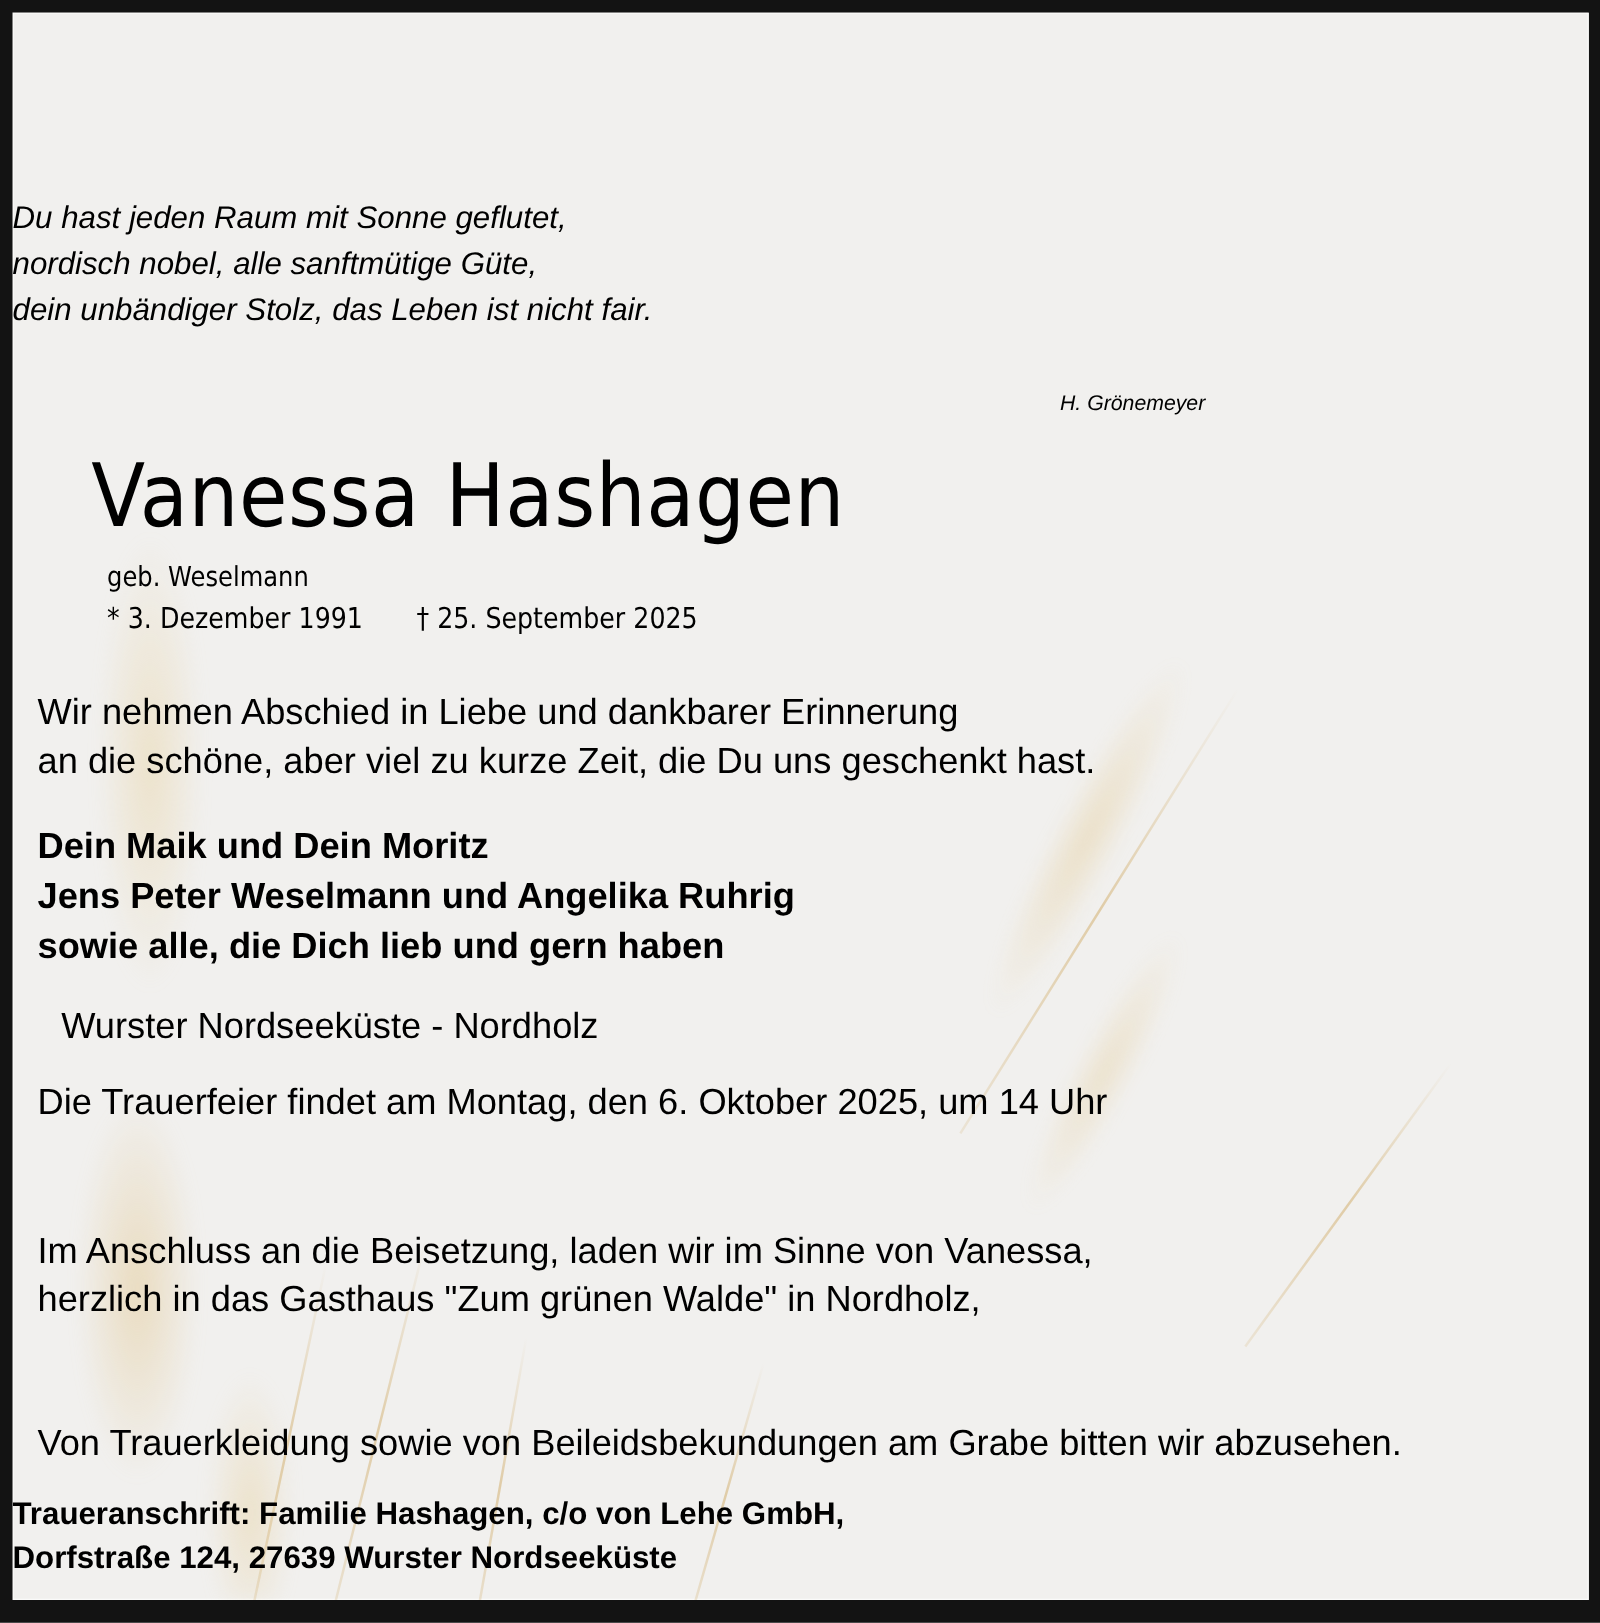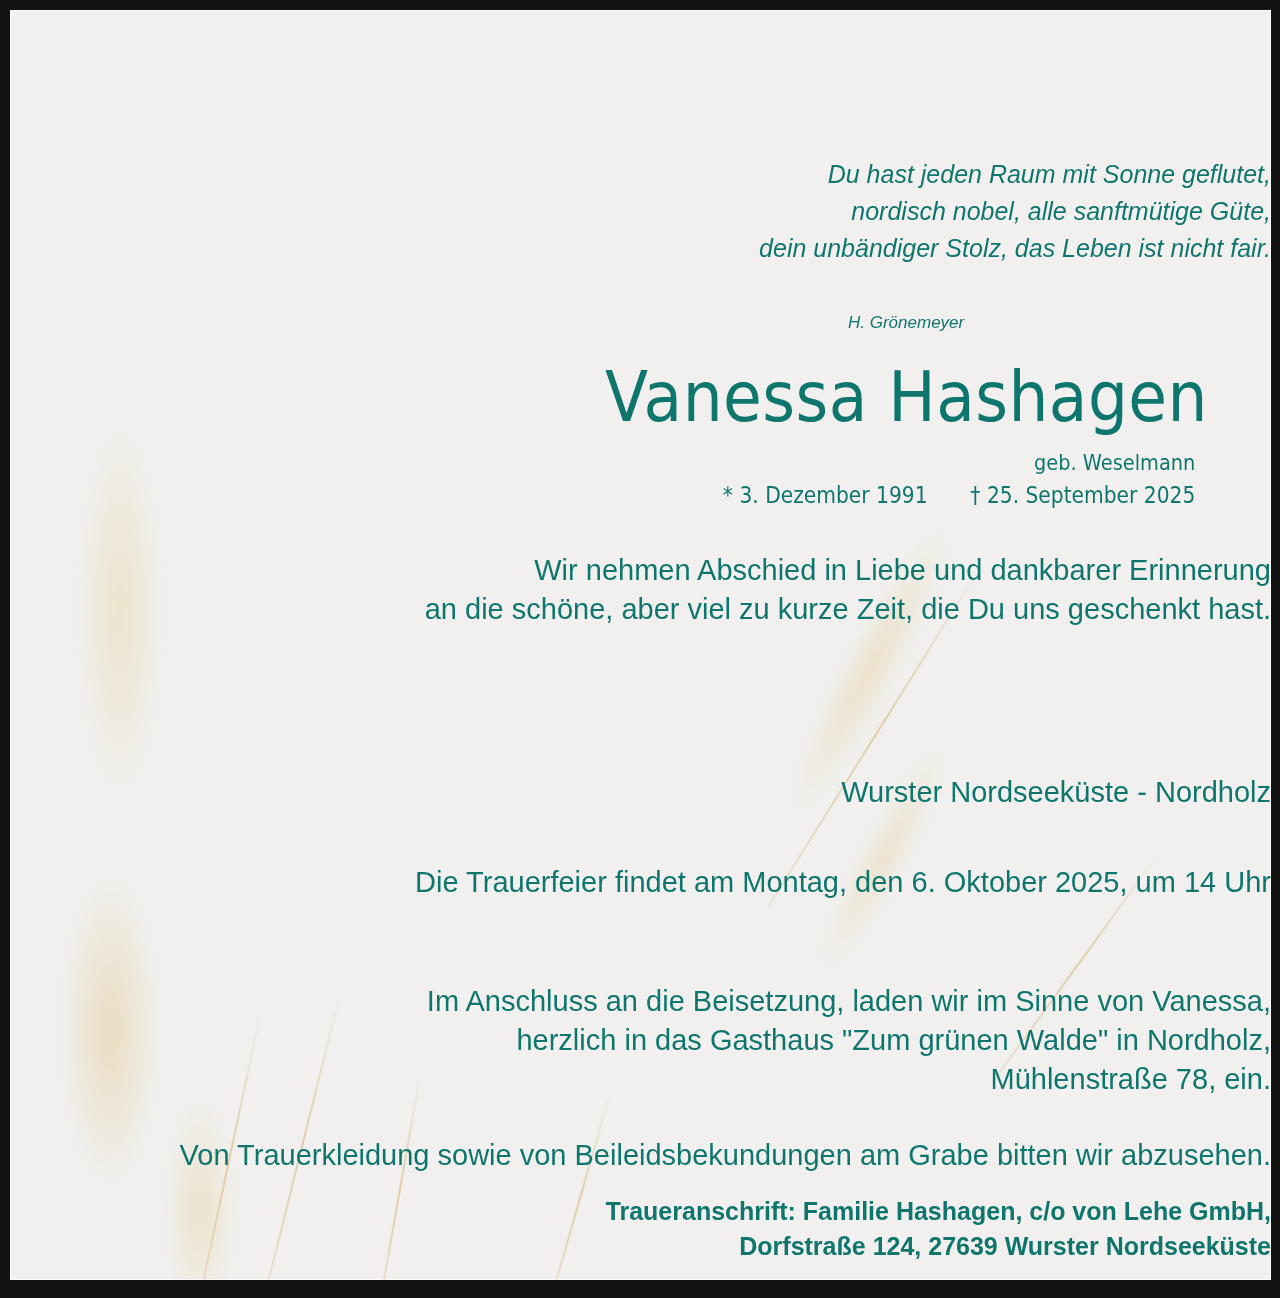--- a/index.html
+++ b/index.html
@@ -55,22 +55,22 @@
     }
     .stalk {
       position: absolute;
       width: 2px;
       background: linear-gradient(to bottom, rgba(210,175,110,0), rgba(210,175,110,0.55), rgba(210,175,110,0.2));
       transform-origin: top left;
     }
     .content {
       position: absolute;
       inset: 0;
-      color: #0f766e;
-      text-align: right;
+      color: #000000;
+      text-align: left;
     }
     .quote {
       position: absolute;
       top: 146px;
       left: 0;
       right: 0;
       font-family: "Liberation Sans", sans-serif;
       font-style: italic;
       font-size: 25px;
       line-height: 37px;
@@ -120,21 +120,21 @@
       left: 0;
       right: 0;
       font-family: "Liberation Sans", sans-serif;
       font-size: 29px;
       line-height: 39px;
       margin-left: 20px;
     }
     .block span { display: block; }
     .farewell { top: 541px; }
     .family { top: 647px; font-weight: bold; line-height: 40px; }
-    .location { top: 763px; padding-left: 19px; }
+    .location { top: 792px; padding-left: 19px; }
     .service { top: 853px; }
     .reception { top: 972px; }
     .no-mourning { top: 1126px; }
     .address {
       position: absolute;
       top: 1184px;
       left: 0;
       right: 0;
       font-family: "Liberation Sans", sans-serif;
       font-size: 25px;
@@ -175,31 +175,35 @@
       <span class="gap"></span>
       <span>†</span>
       <span>25. September 2025</span>
     </div>
 
     <div class="block farewell">
       <span>Wir nehmen Abschied in Liebe und dankbarer Erinnerung</span>
       <span>an die schöne, aber viel zu kurze Zeit, die Du uns geschenkt hast.</span>
     </div>
 
+    <div class="block family">
+      <span>Dein Maik und Dein Moritz</span>
+      <span>Jens Peter Weselmann und Angelika Ruhrig</span>
+      <span>sowie alle, die Dich lieb und gern haben</span>
+    </div>
 
     <div class="block location">Wurster Nordseeküste - Nordholz</div>
 
     <div class="block service">
       <span>Die Trauerfeier findet am Montag, den 6. Oktober 2025, um 14 Uhr</span>
     </div>
 
     <div class="block reception">
       <span>Im Anschluss an die Beisetzung, laden wir im Sinne von Vanessa,</span>
       <span>herzlich in das Gasthaus "Zum grünen Walde" in Nordholz,</span>
-      <span>Mühlenstraße 78, ein.</span>
     </div>
 
     <div class="block no-mourning">Von Trauerkleidung sowie von Beileidsbekundungen am Grabe bitten wir abzusehen.</div>
 
     <div class="address">
       <span>Traueranschrift: Familie Hashagen, c/o von Lehe GmbH,</span>
       <span>Dorfstraße 124, 27639 Wurster Nordseeküste</span>
     </div>
 
   </div>

